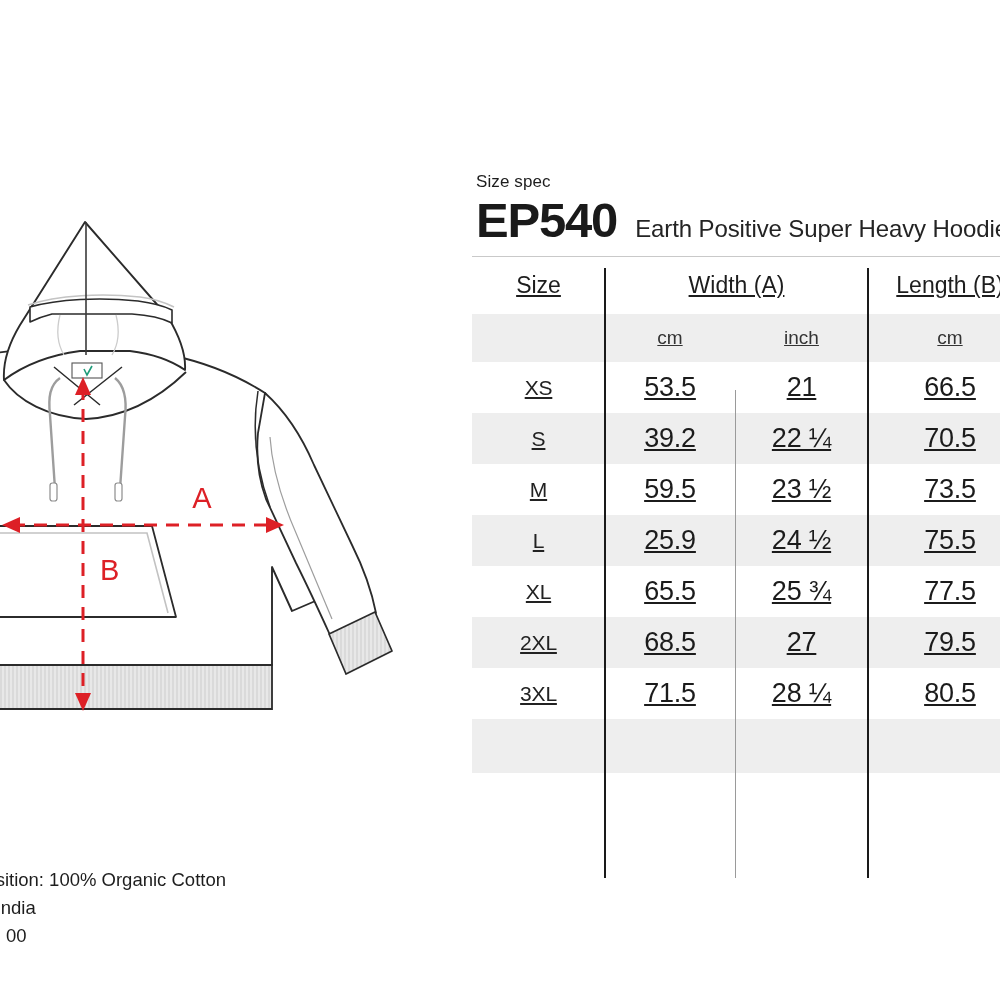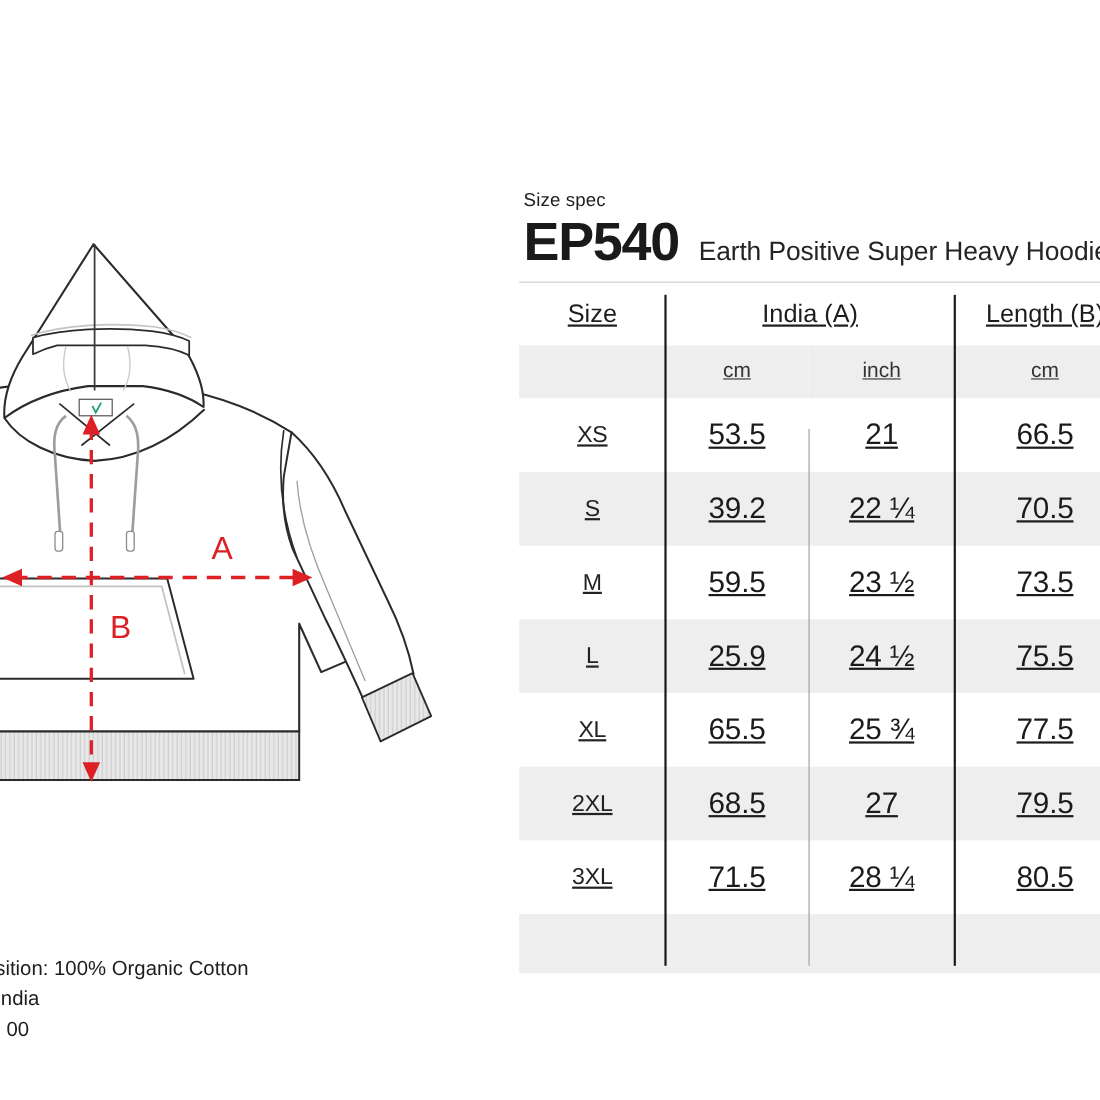--- a/index.html
+++ b/index.html
@@ -123,21 +123,21 @@
     vertical-align: middle;
   }
   tr.unit-row td {
     height: 48px;
     font-size: 19px;
     color: #333333;
     background: #eeeeee;
     vertical-align: middle;
   }
   tr.data-row td {
-    height: 67px;
+    height: 51px;
     font-size: 27px;
     color: #1b1b1b;
     vertical-align: middle;
     letter-spacing: -0.2px;
   }
   tr.data-row td.size-cell { font-size: 21px; color: #222; }
   tr.data-row.alt td, tr.filler.alt td { background: #eeeeee; }
   tr.filler td { height: 53.5px; }
 
   
@@ -265,21 +265,21 @@
   <table id="spec-table">
     <colgroup>
       <col class="c-size">
         <col class="c-wcm">
         <col class="c-win">
         <col class="c-lcm">
     </colgroup>
     <thead>
       <tr class="group-head">
         <th>Size</th>
-        <th colspan="2">India (A)</th>
+        <th colspan="2">Width (A)</th>
         <th>Length (B)</th>
       </tr>
       <tr class="unit-row">
         <td></td>
         <td>cm</td>
         <td>inch</td>
         <td>cm</td>
       </tr>
     </thead>
     <tbody id="spec-tbody">

